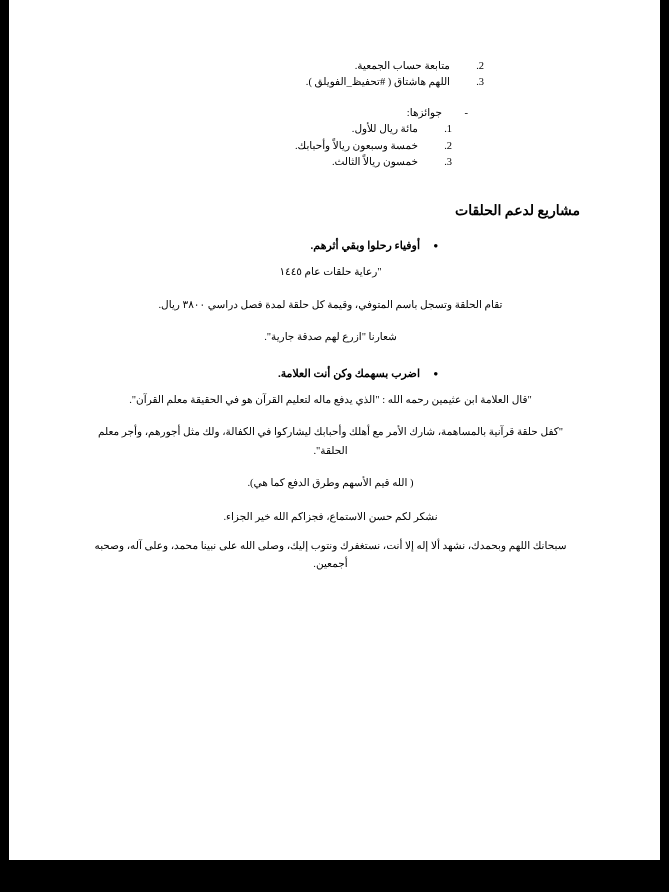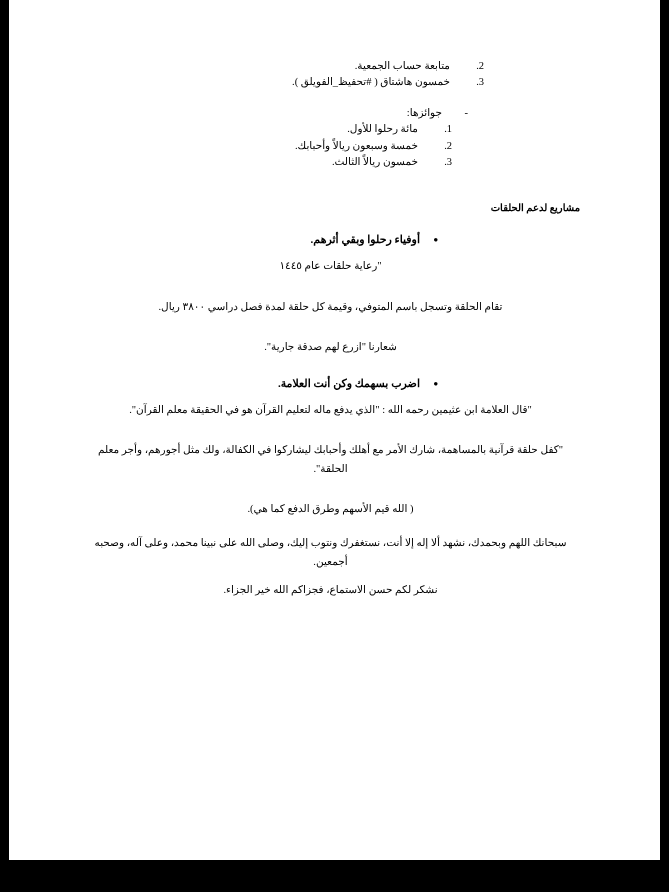--- a/index.html
+++ b/index.html
@@ -70,21 +70,21 @@
   }
   .dash-row .marker {
     width: 26px;
     flex: 0 0 26px;
     text-align: right;
     padding-left: 8px;
     box-sizing: border-box;
   }
 
   h2.section {
-    font-size: 10px;
+    font-size: 14px;
     font-weight: bold;
     margin: 32px 0 0 0;
     padding: 0;
     text-align: right;
   }
 
   .bullet-row {
     display: flex;
     flex-direction: row;
     align-items: flex-start;
@@ -102,52 +102,52 @@
     font-size: 13px;
     line-height: 1.1;
   }
 
   p.body {
     font-size: 10.5px;
     line-height: 1.75;
     margin: 10px 0 0 0;
     text-align: center;
   }
-  p.body.tight { margin-top: 22px; }
+  p.body.tight { margin-top: 14px; }
 
   .closing p { text-align: center; }
 
   .spacer-sm { height: 6px; }
 </style>
 </head>
 <body>
 
 <div class="page">
   <div class="content">
 
     <div class="num-list indent-1">
       <div class="num-row">
         <span class="marker">2.</span>
         <span class="txt">متابعة حساب الجمعية.</span>
       </div>
       <div class="num-row">
         <span class="marker">3.</span>
-        <span class="txt">خمسون هاشتاق ( #تحفيظ_الفويلق ).</span>
+        <span class="txt">اللهم هاشتاق ( #تحفيظ_الفويلق ).</span>
       </div>
     </div>
 
     <div class="dash-row">
       <span class="marker">-</span>
       <span class="txt">جوائزها:</span>
     </div>
 
     <div class="num-list indent-2">
       <div class="num-row">
         <span class="marker">1.</span>
-        <span class="txt">مائة رحلوا للأول.</span>
+        <span class="txt">مائة ريال للأول.</span>
       </div>
       <div class="num-row">
         <span class="marker">2.</span>
         <span class="txt">خمسة وسبعون ريالاً وأحبابك.</span>
       </div>
       <div class="num-row">
         <span class="marker">3.</span>
         <span class="txt">خمسون ريالاً الثالث.</span>
       </div>
     </div>
@@ -166,18 +166,18 @@
       <span class="dot">•</span>
       <span>اضرب بسهمك وكن أنت العلامة.</span>
     </div>
     <p class="body">"قال العلامة ابن عثيمين رحمه الله : "الذي يدفع ماله لتعليم القرآن هو في الحقيقة معلم القرآن".</p>
     <p class="body tight">"كفل حلقة قرآنية بالمساهمة، شارك الأمر مع أهلك وأحبابك ليشاركوا في الكفالة، ولك مثل أجورهم، وأجر معلم الحلقة".</p>
     <p class="body tight">( الله قيم الأسهم وطرق الدفع كما هي).</p>
 
     <div class="spacer-sm"></div>
 
     <div class="closing">
+      <p class="body">نشكر لكم حسن الاستماع، فجزاكم الله خير الجزاء.</p>
       <p class="body">سبحانك اللهم وبحمدك، نشهد ألا إله إلا أنت، نستغفرك ونتوب إليك، وصلى الله على نبينا محمد، وعلى آله، وصحبه أجمعين.</p>
-      <p class="body">نشكر لكم حسن الاستماع، فجزاكم الله خير الجزاء.</p>
     </div>
 
   </div>
 </div>
 
 </body></html>

